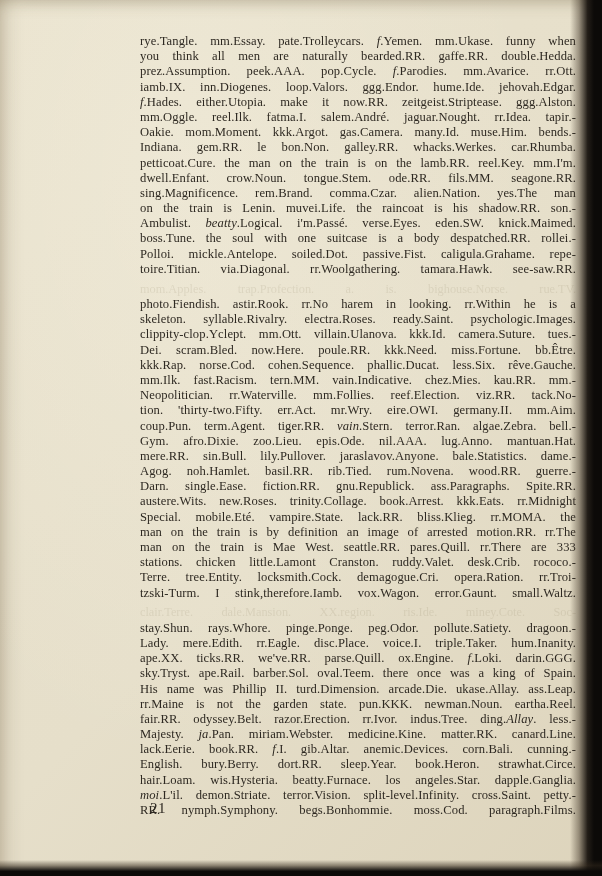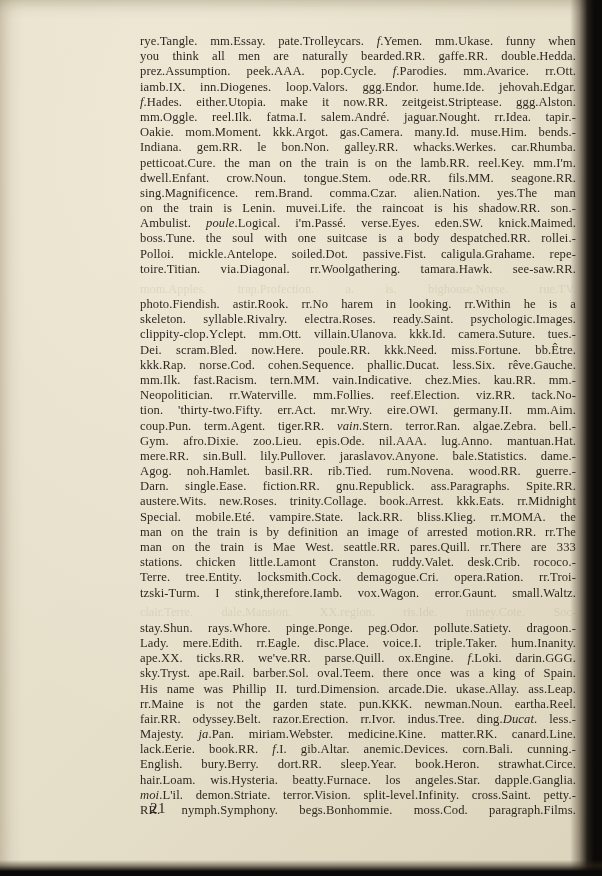--- a/index.html
+++ b/index.html
@@ -98,21 +98,21 @@
         <div class="line">prez.Assumption. peek.AAA. pop.Cycle. <i>f</i>.Parodies. mm.Avarice. rr.Ott.</div>
         <div class="line">iamb.IX. inn.Diogenes. loop.Valors. ggg.Endor. hume.Ide. jehovah.Edgar.</div>
         <div class="line"><i>f</i>.Hades. either.Utopia. make it now.RR. zeitgeist.Striptease. ggg.Alston.</div>
         <div class="line">mm.Oggle. reel.Ilk. fatma.I. salem.André. jaguar.Nought. rr.Idea. tapir.-</div>
         <div class="line">Oakie. mom.Moment. kkk.Argot. gas.Camera. many.Id. muse.Him. bends.-</div>
         <div class="line">Indiana. gem.RR. le bon.Non. galley.RR. whacks.Werkes. car.Rhumba.</div>
         <div class="line">petticoat.Cure. the man on the train is on the lamb.RR. reel.Key. mm.I'm.</div>
         <div class="line">dwell.Enfant. crow.Noun. tongue.Stem. ode.RR. fils.MM. seagone.RR.</div>
         <div class="line">sing.Magnificence. rem.Brand. comma.Czar. alien.Nation. yes.The man</div>
         <div class="line">on the train is Lenin. muvei.Life. the raincoat is his shadow.RR. son.-</div>
-        <div class="line">Ambulist. <i>poule</i>.Logical. i'm.Passé. verse.Eyes. eden.SW. knick.Maimed.</div>
+        <div class="line">Ambulist. <i>beatty</i>.Logical. i'm.Passé. verse.Eyes. eden.SW. knick.Maimed.</div>
         <div class="line">boss.Tune. the soul with one suitcase is a body despatched.RR. rollei.-</div>
         <div class="line">Polloi. mickle.Antelope. soiled.Dot. passive.Fist. caligula.Grahame. repe-</div>
         <div class="line">toire.Titian. via.Diagonal. rr.Woolgathering. tamara.Hawk. see-saw.RR.</div>
       </div>
       <div class="paragraph">
         <div class="line">photo.Fiendish. astir.Rook. rr.No harem in looking. rr.Within he is a</div>
         <div class="line">skeleton. syllable.Rivalry. electra.Roses. ready.Saint. psychologic.Images.</div>
         <div class="line">clippity-clop.Yclept. mm.Ott. villain.Ulanova. kkk.Id. camera.Suture. tues.-</div>
         <div class="line">Dei. scram.Bled. now.Here. poule.RR. kkk.Need. miss.Fortune. bb.Être.</div>
         <div class="line">kkk.Rap. norse.Cod. cohen.Sequence. phallic.Ducat. less.Six. rêve.Gauche.</div>
@@ -132,21 +132,21 @@
         <div class="line">Terre. tree.Entity. locksmith.Cock. demagogue.Cri. opera.Ration. rr.Troi-</div>
         <div class="line">tzski-Turm. I stink,therefore.Iamb. vox.Wagon. error.Gaunt. small.Waltz.</div>
       </div>
       <div class="paragraph">
         <div class="line">stay.Shun. rays.Whore. pinge.Ponge. peg.Odor. pollute.Satiety. dragoon.-</div>
         <div class="line">Lady. mere.Edith. rr.Eagle. disc.Place. voice.I. triple.Taker. hum.Inanity.</div>
         <div class="line">ape.XX. ticks.RR. we've.RR. parse.Quill. ox.Engine. <i>f</i>.Loki. darin.GGG.</div>
         <div class="line">sky.Tryst. ape.Rail. barber.Sol. oval.Teem. there once was a king of Spain.</div>
         <div class="line">His name was Phillip II. turd.Dimension. arcade.Die. ukase.Allay. ass.Leap.</div>
         <div class="line">rr.Maine is not the garden state. pun.KKK. newman.Noun. eartha.Reel.</div>
-        <div class="line">fair.RR. odyssey.Belt. razor.Erection. rr.Ivor. indus.Tree. ding.<i>Ducat</i>. less.-</div>
+        <div class="line">fair.RR. odyssey.Belt. razor.Erection. rr.Ivor. indus.Tree. ding.<i>Allay</i>. less.-</div>
         <div class="line">Majesty. <i>ja</i>.Pan. miriam.Webster. medicine.Kine. matter.RK. canard.Line.</div>
         <div class="line">lack.Eerie. book.RR. <i>f</i>.I. gib.Altar. anemic.Devices. corn.Bali. cunning.-</div>
         <div class="line">English. bury.Berry. dort.RR. sleep.Year. book.Heron. strawhat.Circe.</div>
         <div class="line">hair.Loam. wis.Hysteria. beatty.Furnace. los angeles.Star. dapple.Ganglia.</div>
         <div class="line"><i>moi</i>.L'il. demon.Striate. terror.Vision. split-level.Infinity. cross.Saint. petty.-</div>
         <div class="line">RR. nymph.Symphony. begs.Bonhommie. moss.Cod. paragraph.Films.</div>
       </div>
     </div>
 
   <div class="page-number">21</div>

